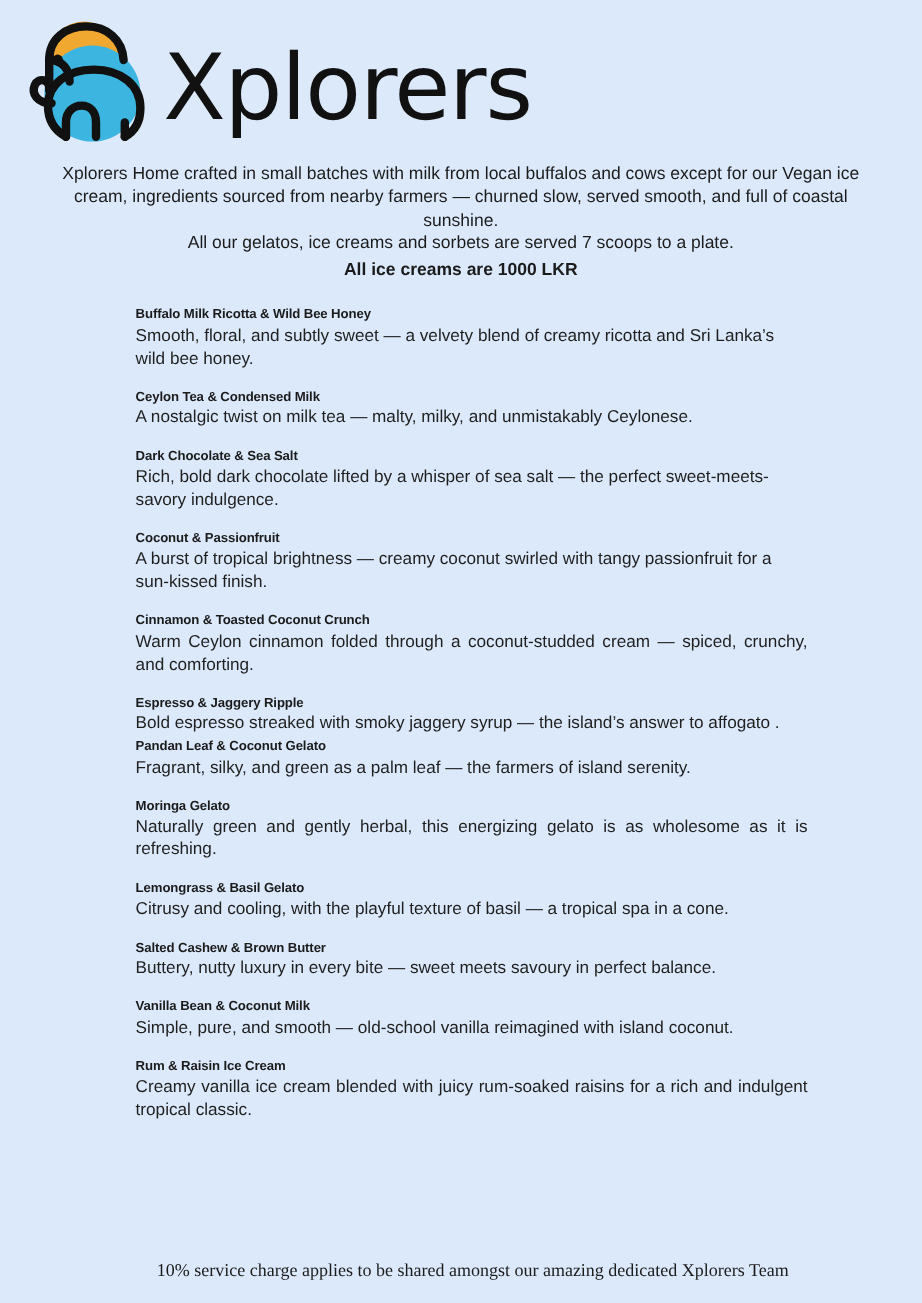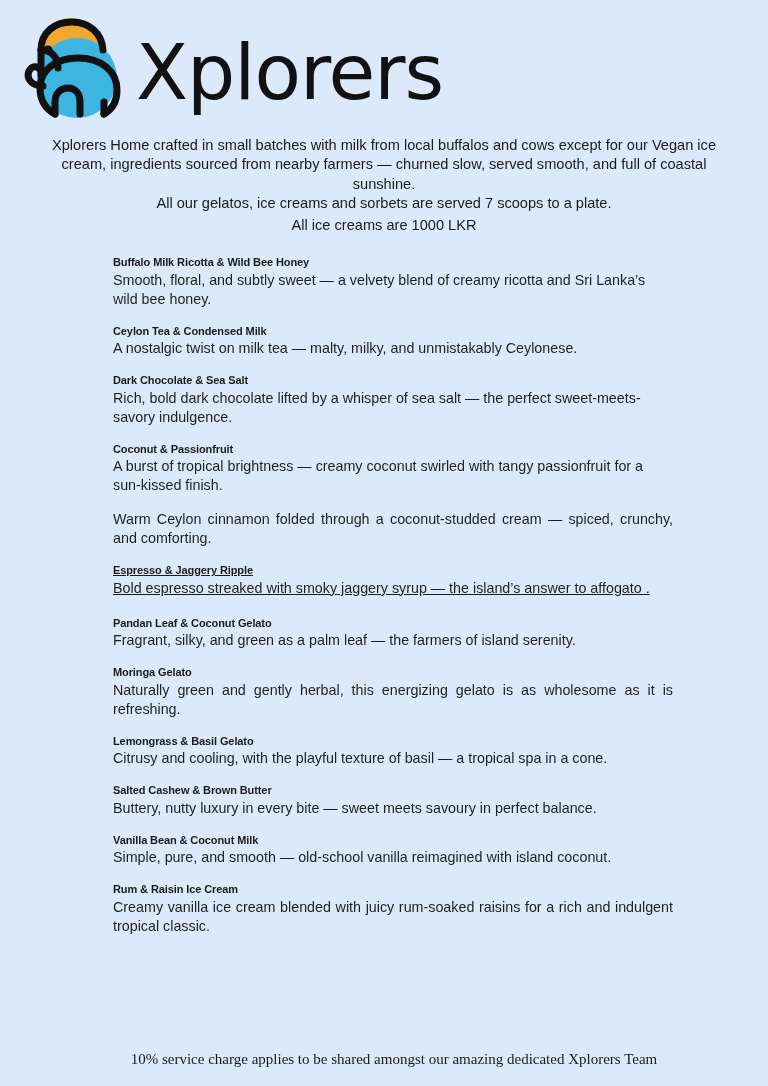--- a/index.html
+++ b/index.html
@@ -53,37 +53,36 @@
     font-size: 14.6px;
     line-height: 1.33;
     color: #1b1b1b;
     padding: 0 32px;
     box-sizing: border-box;
   }
   .intro p {
     margin: 0;
   }
   .intro .price-line {
-    font-weight: normal;
+    font-weight: bold;
     margin-top: 2px;
   }
 
   
   .menu {
     margin: 20px auto 0 auto;
     width: 578px;
     padding-left: 18px;
     box-sizing: border-box;
   }
   .menu-item {
     margin-bottom: 15px;
   }
   .menu-item.tight {
-    margin-bottom: 18px;
-    text-decoration: underline;
+    margin-bottom: 2px;
   }
   .item-name {
     font-weight: bold;
     font-size: 11px;
     line-height: 1.32;
     margin: 0 0 1px 0;
     letter-spacing: -0.1px;
   }
   .item-desc {
     font-size: 14.3px;
@@ -147,20 +146,21 @@
     </div>
     <div class="menu-item">
       <p class="item-name">Dark Chocolate &amp; Sea Salt</p>
       <p class="item-desc">Rich, bold dark chocolate lifted by a whisper of sea salt — the perfect sweet-meets-savory indulgence.</p>
     </div>
     <div class="menu-item">
       <p class="item-name">Coconut &amp; Passionfruit</p>
       <p class="item-desc">A burst of tropical brightness — creamy coconut swirled with tangy passionfruit for a sun-kissed finish.</p>
     </div>
     <div class="menu-item">
+      <p class="item-name">Cinnamon &amp; Toasted Coconut Crunch</p>
       <p class="item-desc justify">Warm Ceylon cinnamon folded through a coconut-studded cream — spiced, crunchy, and comforting.</p>
     </div>
     <div class="menu-item tight">
       <p class="item-name">Espresso &amp; Jaggery Ripple</p>
       <p class="item-desc"> Bold espresso streaked with smoky jaggery syrup — the island’s answer to affogato .</p>
     </div>
     <div class="menu-item">
       <p class="item-name">Pandan Leaf &amp; Coconut Gelato</p>
       <p class="item-desc">Fragrant, silky, and green as a palm leaf — the farmers of island serenity.</p>
     </div>

